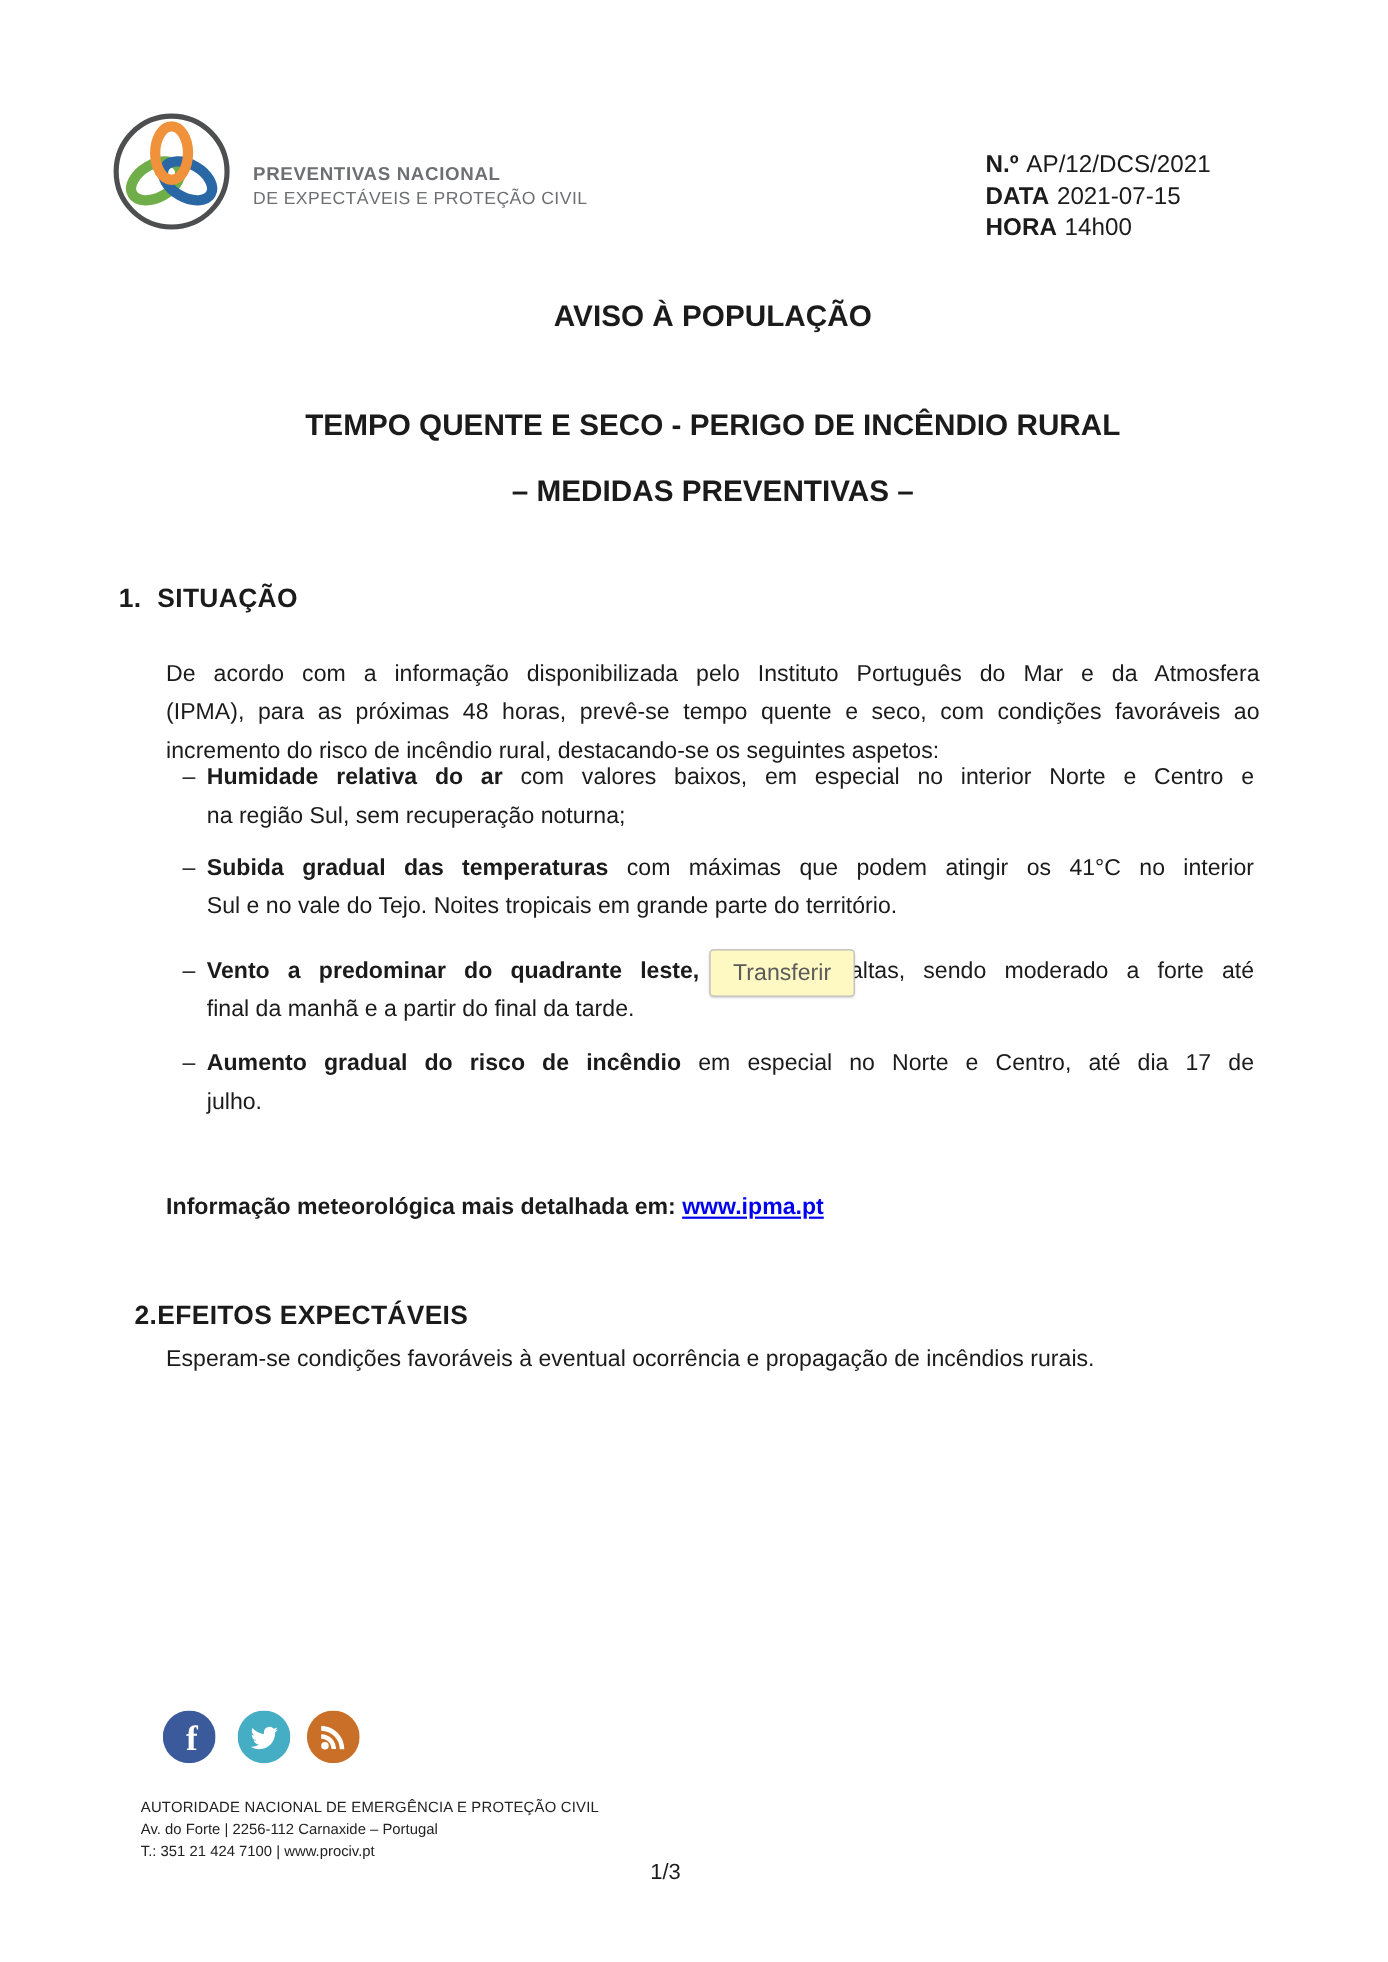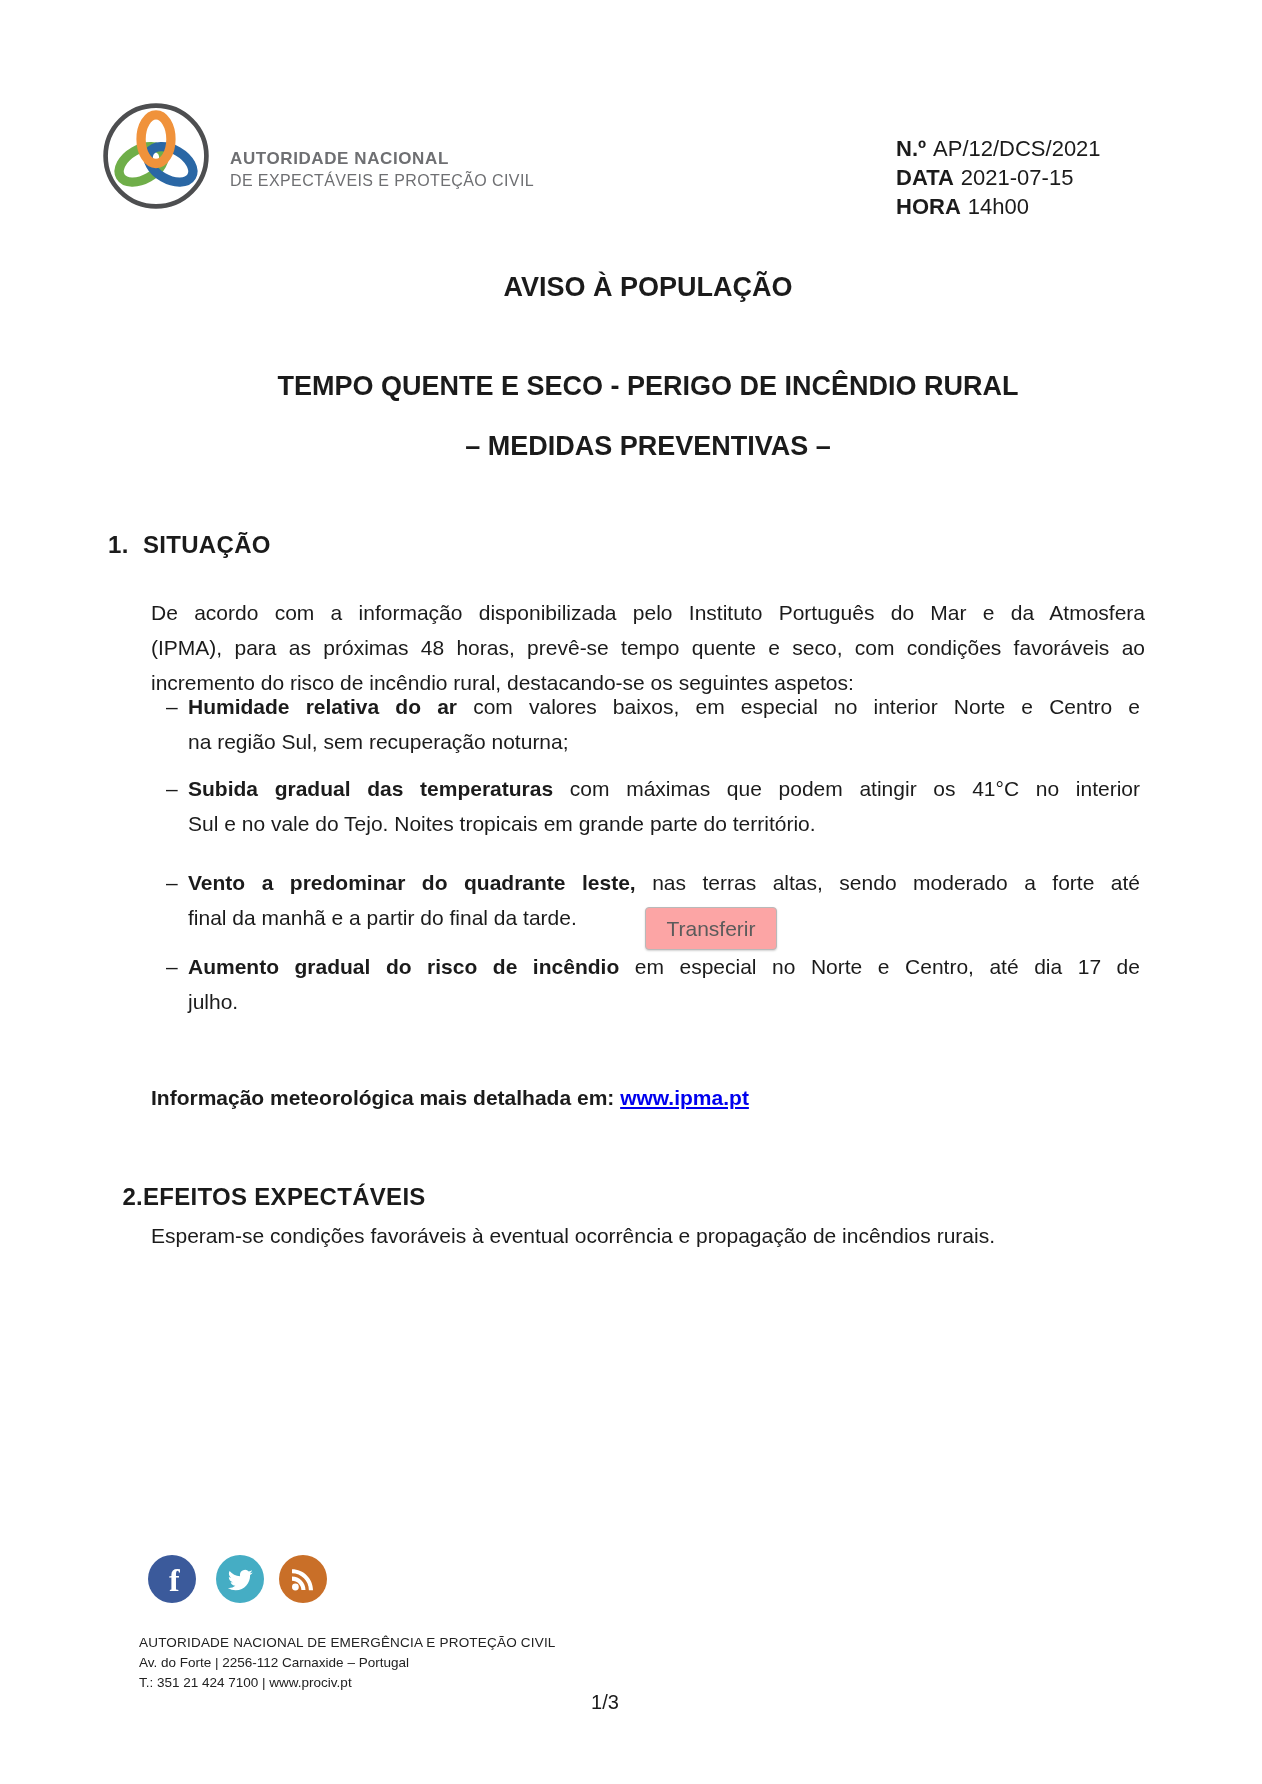--- a/index.html
+++ b/index.html
@@ -30,46 +30,46 @@
   .jline.last{text-align-last:left;}
   .bullet{left:166px;width:974px;}
   .bullet .dash{position:absolute;left:0;top:0;}
   .bullet .btext{margin-left:22px;}
   .b1{top:689px;} .b2{top:771px;} .b3{top:865px;} .b4{top:949px;}
   b{font-weight:bold;}
   
   .info-line{left:151px;top:1086px;font-size:21px;font-weight:bold;white-space:nowrap;}
   .info-line a{color:#0000ee;text-decoration:underline;}
   
-  .download-btn{left:645px;top:863px;width:132px;height:43px;background:#fca5a5;
+  .download-btn{left:645px;top:863px;width:132px;height:43px;background:#fef9c3;
     border:1px solid #b9b9b9;border-radius:4px;box-shadow:0 1px 2px rgba(0,0,0,0.18);
     color:#5b5b5b;font-size:21px;display:flex;align-items:center;justify-content:center;
-    box-sizing:border-box;cursor:pointer;margin-top:44px;}
+    box-sizing:border-box;cursor:pointer;}
   
   .social{top:1555px;width:48px;height:48px;}
   .soc-fb{left:148px;} .soc-tw{left:216px;} .soc-rss{left:279px;}
-  .foot-text{left:139px;top:1633px;font-size:13.5px;line-height:20px;color:#222;}
+  .foot-text{left:128px;top:1633px;font-size:13.5px;line-height:20px;color:#222;}
   .foot-text .f1{letter-spacing:0.2px;}
   .page-indicator{left:545px;top:1691px;width:120px;text-align:center;font-size:20px;}
 </style>
 </head>
 <body>
 
 <div>
 
   <svg class="abs logo-svg" width="112" height="112" viewBox="0 0 120 120">
     <circle cx="60" cy="60" r="54" fill="none" stroke="#4d4e50" stroke-width="5"></circle>
     <g fill="none" stroke-width="10">
       <ellipse cx="60" cy="42" rx="16" ry="26" stroke="#6fae49" transform="rotate(-120 60 60)"></ellipse>
       <ellipse cx="60" cy="42" rx="16" ry="26" stroke="#2a67a5" transform="rotate(120 60 60)"></ellipse>
       <ellipse cx="60" cy="42" rx="16" ry="26" stroke="#f0923b"></ellipse>
     </g>
   </svg>
   <div class="abs logo-text">
-    <div class="lt1">AUTORIDADE NACIONAL</div>
+    <div class="lt1">PREVENTIVAS NACIONAL</div>
     <div class="lt2">DE EXPECTÁVEIS E PROTEÇÃO CIVIL</div>
   </div>
 
   <div class="abs meta">
     <div><span class="lbl">N.º</span><span>AP/12/DCS/2021</span></div>
     <div><span class="lbl">DATA</span><span>2021-07-15</span></div>
     <div><span class="lbl">HORA</span><span>14h00</span></div>
   </div>
 
   <div class="abs title title-main">AVISO À POPULAÇÃO</div>

